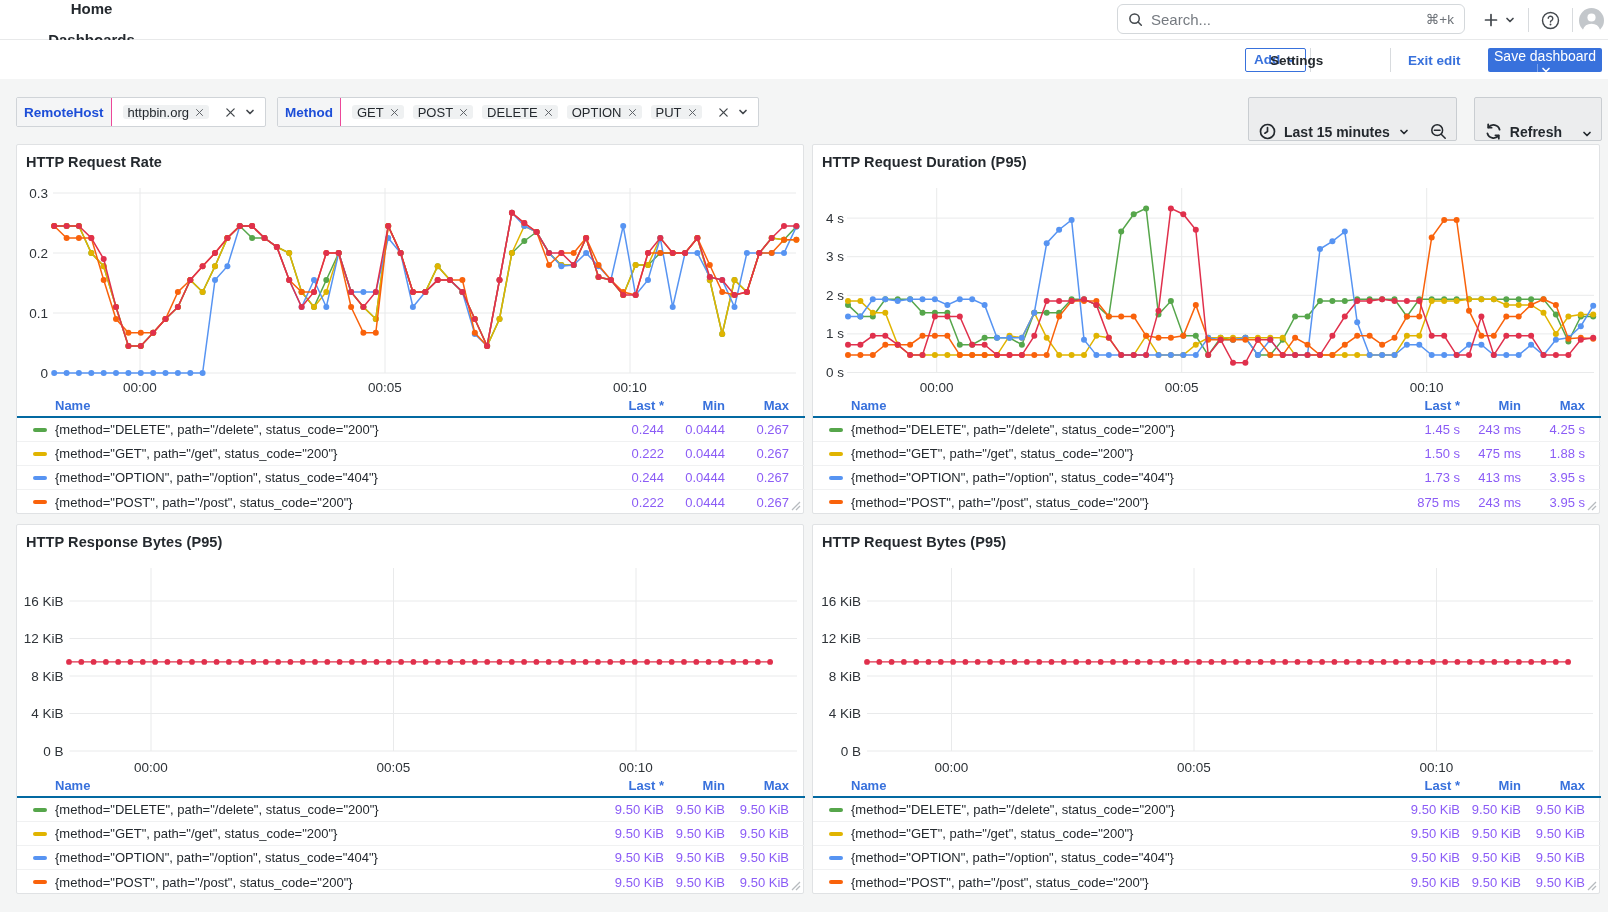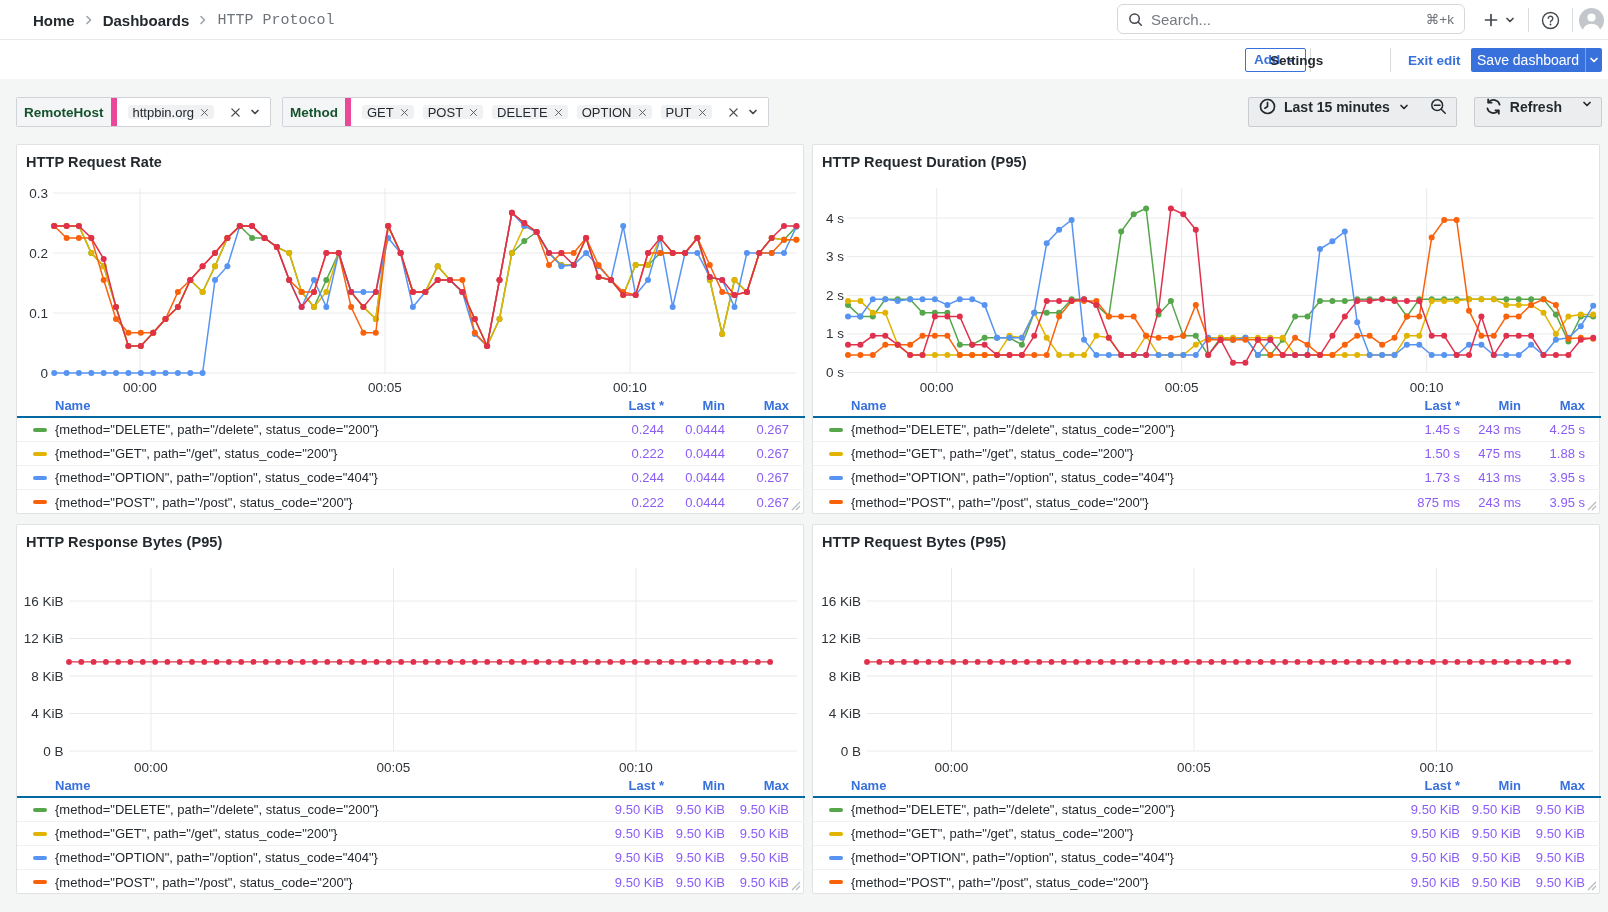--- a/index.html
+++ b/index.html
@@ -1,41 +1,41 @@
 <!DOCTYPE html>
 <html><head><meta charset="utf-8"><title>HTTP Protocol</title>
 <style>
 * { margin:0; padding:0; box-sizing:border-box; }
 html,body { width:1608px; height:912px; font-family:"Liberation Sans",sans-serif; background:#f4f5f5; overflow:hidden; }
 .topbar { position:absolute; left:0; top:0; width:1608px; height:40px; background:#fff; border-bottom:1px solid #e8e9ea; }
-.crumbs { position:absolute; left:33px; top:0; height:40px; display:flex; align-items:center; gap:7px; font-size:15px; }
+.crumbs { position:absolute; left:33px; top:0; height:40px; display:flex; align-items:center; gap:7px; font-size:15px;flex-direction:column; }
 .crumbs .b { color:#24292e; font-weight:600; }
 .crumbs .g { color:#6e7379;font-family:Liberation Mono, monospace; }
 .search { position:absolute; left:1117px; top:4px; width:348px; height:30px; border:1px solid #d4d8db; border-radius:6px; background:#fff; display:flex; align-items:center; padding:0 10px; gap:8px; }
 .search .ph { color:#757a80; font-size:15px; flex:1; }
 .search .kbd { color:#6e7379; font-size:13.5px; }
 .tbicons { position:absolute; right:0; top:0; height:40px; display:flex; align-items:center; }
 .vdiv { width:1px; height:24px; background:#d8dbde; }
 .toolbar { position:absolute; left:0; top:40px; width:1608px; height:39px; background:#fff; }
 .toolbar > * { position:absolute; top:50%; transform:translateY(-50%); }
 .btn-outline { height:24px; padding:0 8px; border:1px solid #3871dc; border-radius:2px; color:#3871dc; font-weight:700; font-size:13.5px; display:flex; align-items:center; gap:5px; background:#fff; white-space:nowrap; }
 .tb-txt { font-size:13.5px; color:#24292e; font-weight:700; white-space:nowrap; }
 .tb-link { font-size:13.5px; color:#3871dc; font-weight:700; white-space:nowrap; }
-.btn-blue { height:24px; background:#3871dc; border-radius:2px; color:#fff; font-weight:400; font-size:14px; display:flex; align-items:center; white-space:nowrap; }
+.btn-blue { height:24px; background:#3871dc; border-radius:2px; color:#fff; font-weight:400; font-size:14px; display:flex; align-items:center; white-space:nowrap;flex-direction:column; }
 .btn-blue .main { padding:0 6px; }
 .btn-blue .chev { padding:0 2px; border-left:1px solid rgba(255,255,255,.35); height:24px; display:flex; align-items:center; }
 .tvdiv { width:1px; height:24px; background:#d8dbde; }
 .filters { position:absolute; left:16px; top:97px; display:flex; gap:11px; }
 .fgroup { display:flex; height:30px; border:1px solid #d0d4d8; border-radius:2px; background:#fff; align-items:stretch; }
-.flabel { background:#f4f5f6; border-right:6px solid #ec4899; display:flex; align-items:center; padding:0 7px; font-size:13.5px; font-weight:700; color:#14532d; white-space:nowrap; }
+.flabel { background:#f4f5f6; border-right:1px solid #ec4899; display:flex; align-items:center; padding:0 7px; font-size:13.5px; font-weight:700; color:#1d4ed8; white-space:nowrap; }
 .fbody { display:flex; align-items:center; padding:0 9px 0 11px; gap:9px; }
 .tag { background:#eff1f2; border-radius:3px; height:14px; display:flex; align-items:center; gap:6px; padding:0 5px; font-size:13px; color:#24292e; white-space:nowrap; }
 .fx { display:flex; align-items:center; gap:8px; padding-left:7px; }
 .timectl { position:absolute; top:97px; right:6px; display:flex; gap:17px; }
-.tgroup { display:flex; height:30px; border:1px solid #c9cdd1; border-radius:2px; background:#ecedee; align-items:flex-start; overflow:hidden; }
+.tgroup { display:flex; height:44px; border:1px solid #c9cdd1; border-radius:2px; background:#ecedee; align-items:flex-end; overflow:hidden; }
 .tseg { display:flex; align-items:center; gap:8px; padding:0 10px; font-size:14px; font-weight:700; color:#24292e; white-space:nowrap; }
 .tdiv { width:1px; background:#c9cdd1; }
 .panel { position:absolute; width:788px; height:370px; background:#fff; border:1px solid #e0e2e4; border-radius:2px; }
 .ptitle { position:absolute; left:9px; top:9px; font-size:14.5px; font-weight:700; color:#24292e; letter-spacing:.1px; }
 .chart { position:absolute; left:0; top:29px; }
 .ax { font-family:"Liberation Sans",sans-serif; font-size:13.5px; fill:#2e3338; }
 .leg { position:absolute; left:0; top:250px; width:788px; font-size:13px; color:#24292e; }
 .lhead { position:relative; height:23px; display:flex; align-items:center; border-bottom:2px solid #0369a1; color:#3871dc; font-weight:700; }
 .lname { margin-left:38px; }
 .c1 { position:absolute; right:141px; } .c2 { position:absolute; right:80px; } .c3 { position:absolute; right:16px; }

